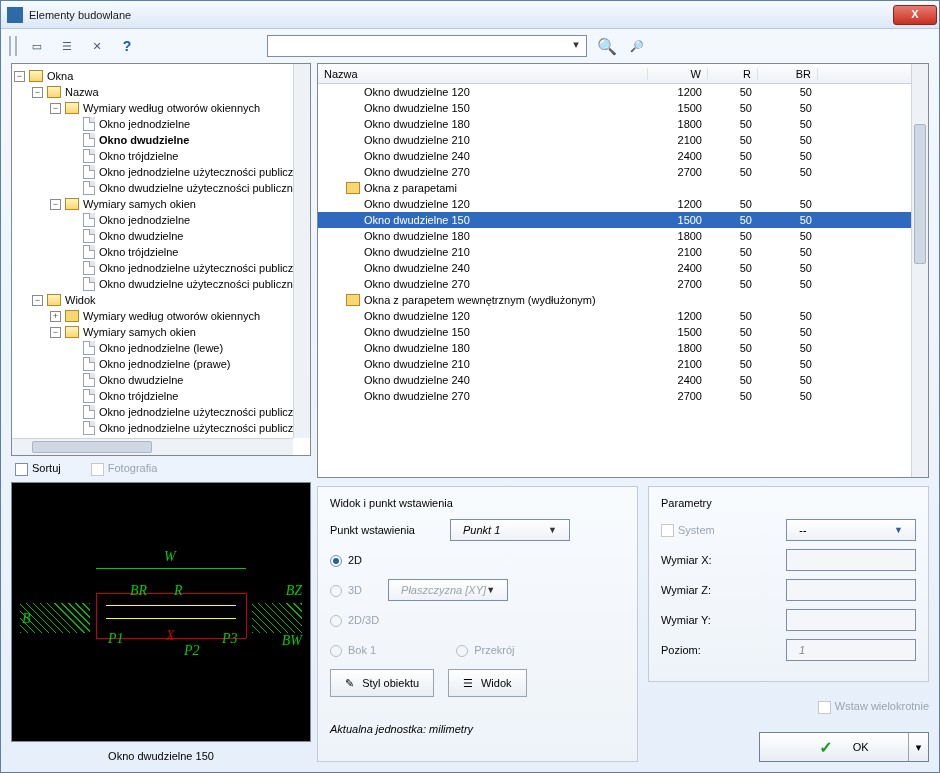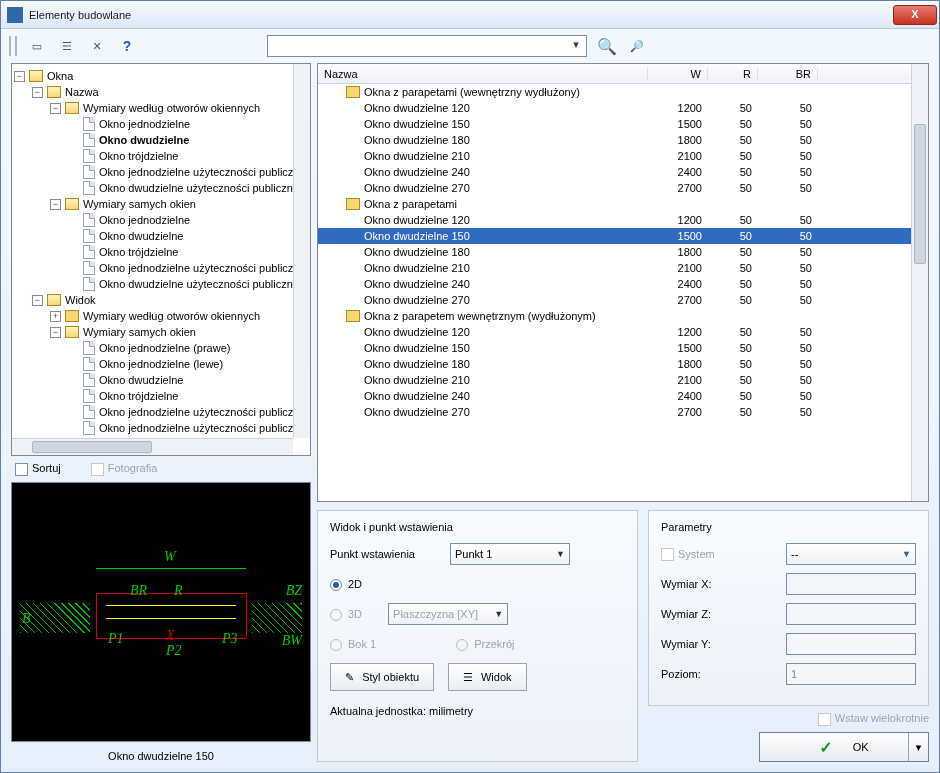--- a/index.html
+++ b/index.html
@@ -47,29 +47,29 @@
   .lrow .cell.name { flex:1; display:flex; align-items:center;}
   .lrow .cell.w{width:60px;text-align:right;} .lrow .cell.r{width:50px;text-align:right;} .lrow .cell.br{width:60px;text-align:right;} .lrow .cell.rest{width:110px;}
   .grp .ficon{ background:#f7d774;}
   .lrow.selected { background:#2f6ac0; color:#fff; }
   .indent1{width:22px;display:inline-block;} .indent2{width:40px;display:inline-block;}
   .bottom { display:flex; gap:10px;}
   .panel { border:1px solid #c2cbd6; background:linear-gradient(#f8fbfe,#eef3f9); padding:10px 12px 12px 12px; flex:1; }
   .panel h4 { margin:0 0 10px 0; font-weight:normal; font-size:11px; }
   .formrow { display:flex; align-items:center; gap:10px; margin-bottom:8px; min-height:22px;}
   .formrow label { width:110px; }
-  select,.combo,.txt { height:22px; border:1px solid #7a8fa6; background:linear-gradient(#fff,#eef1f6); padding:0 4px; }
+  select,.combo,.txt { height:22px; border:1px solid #7a8fa6; background:linear-gradient(#fff,#eef1f6); padding:0 12px;font-style:italic; }
   .combo{width:120px;display:inline-flex;align-items:center;justify-content:space-between;}
   .combo .arr{font-size:9px;color:#333;}
   .radio { width:12px;height:12px;border:1px solid #7a8fa6;border-radius:50%;display:inline-block;margin-right:6px;vertical-align:middle;position:relative;}
   .radio.checked::after{content:"";position:absolute;inset:2px;border-radius:50%;background:#2b5fa0;}
   .radio.disabled{border-color:#bbb;}
   .disabled{color:#9aa4b0;}
   .btn { height:28px; border:1px solid #9aa4b0; background:linear-gradient(#fff,#e8edf3); padding:0 14px; display:inline-flex; align-items:center; gap:8px; cursor:pointer;}
-  .okrow { display:flex; justify-content:flex-end; align-items:center; gap:18px; margin-top:6px;}
+  .okrow { display:flex; justify-content:flex-end; align-items:center; gap:18px; margin-top:18px;}
   .okbtn { width:170px; height:30px; border:1px solid #6f8196; background:linear-gradient(#fff,#e8edf3); display:flex; align-items:center; justify-content:center; gap:20px; position:relative;}
   .okbtn .chev{ position:absolute; right:0; top:0; bottom:0; width:20px; border-left:1px solid #9aa4b0; display:flex;align-items:center;justify-content:center;}
   .green-check{color:#159a1a;font-size:16px;font-weight:bold;}
   .param .txt{width:130px;background:#f4f6f9;color:#888;}
   .param .combo{width:130px;}
   
   .preview .draw{position:absolute;inset:0;}
   .hline{position:absolute;height:1px;background:#c00;}
   .vline{position:absolute;width:1px;background:#c00;}
   .txt-g{position:absolute;color:#0c0;font-style:italic;font-family:serif;font-size:14px;}
@@ -202,27 +202,27 @@
             <div class="tnode">
               <span class="spacer" style="width: 36px;"></span>
               <span class="toggle minus"></span>
               <span class="ficon open"></span>
               <span>Wymiary samych okien</span>
             </div>
             <div class="tnode">
               <span class="spacer" style="width: 54px;"></span>
               <span style="width: 15px; display: inline-block;"></span>
               <span class="picon"></span>
+              <span>Okno jednodzielne (lewe)</span>
+            </div>
+            <div class="tnode">
+              <span class="spacer" style="width: 54px;"></span>
+              <span style="width: 15px; display: inline-block;"></span>
+              <span class="picon"></span>
               <span>Okno jednodzielne (prawe)</span>
-            </div>
-            <div class="tnode">
-              <span class="spacer" style="width: 54px;"></span>
-              <span style="width: 15px; display: inline-block;"></span>
-              <span class="picon"></span>
-              <span>Okno jednodzielne (lewe)</span>
             </div>
             <div class="tnode">
               <span class="spacer" style="width: 54px;"></span>
               <span style="width: 15px; display: inline-block;"></span>
               <span class="picon"></span>
               <span>Okno dwudzielne</span>
             </div>
             <div class="tnode">
               <span class="spacer" style="width: 54px;"></span>
               <span style="width: 15px; display: inline-block;"></span>
@@ -263,49 +263,38 @@
           <div class="hline" style="left:94px;top:135px;width:130px;background:#ff0;"></div>
 
           <div class="hline" style="left:84px;top:85px;width:150px;background:#0c0;"></div>
           <div class="txt-g" style="left:152px;top:66px;">W</div>
           <div class="txt-g" style="left:10px;top:128px;">B</div>
           <div class="txt-g" style="left:118px;top:100px;color:#0c0;">BR</div>
           <div class="txt-g" style="left:162px;top:100px;">R</div>
           <div class="txt-g" style="right:8px;top:100px;">BZ</div>
           <div class="txt-g" style="right:8px;top:150px;">BW</div>
           <div class="txt-g" style="left:96px;top:148px;">P1</div>
-          <div class="txt-g" style="left:154px;top:160px;">P2</div>
+          <div class="txt-g" style="left:172px;top:160px;">P2</div>
           <div class="txt-g" style="left:210px;top:148px;">P3</div>
           <div class="txt-g" style="left:154px;top:145px;color:#c00;">X</div>
         </div>
       </div>
       <div class="prevlabel">Okno dwudzielne 150</div>
     </div>
 
     <div class="rightcol">
       <div class="list">
         <div class="lh">
           <div class="col col-name">Nazwa</div>
           <div class="col col-w">W</div>
           <div class="col col-r">R</div>
           <div class="col col-br">BR</div>
           <div class="col col-rest"></div>
         </div>
         <div id="list-body">
-            <div class="lrow grp">
-              <div class="cell name">
-                <span class="indent1"></span>
-                <span class="ficon"></span>
-                <span>Okna z parapetami (wewnętrzny wydłużony)</span>
-              </div>
-              <div class="cell w"></div>
-              <div class="cell r"></div>
-              <div class="cell br"></div>
-              <div class="cell rest"></div>
-            </div>
             <div class="lrow">
               <div class="cell name">
                 <span class="indent2"></span>
                 <span>Okno dwudzielne 120</span>
               </div>
               <div class="cell w">1200</div>
               <div class="cell r">50</div>
               <div class="cell br">50</div>
               <div class="cell rest"></div>
             </div>
@@ -521,34 +510,37 @@
             <span><span class="radio checked"></span><span>2D</span></span>
           </div>
           <div class="formrow">
             <span class="disabled"><span class="radio disabled"></span><span>3D</span></span>
             <div class="combo disabled" style="margin-left:16px;">
                 <span>Płaszczyzna  [XY]</span>
                 <span class="arr">▼</span>
               </div>
           </div>
           <div class="formrow">
+            <span class="disabled"><span class="radio disabled"></span><span>2D/3D</span></span>
+          </div>
+          <div class="formrow">
             <span class="disabled"><span class="radio disabled"></span><span>Bok 1</span></span>
             <span class="disabled" style="margin-left:70px;"><span class="radio disabled"></span><span>Przekrój</span></span>
           </div>
           <div class="formrow" style="gap:14px;margin-top:6px;">
             <div class="btn">
                 <span>✎</span>
                 <span>Styl obiektu</span>
               </div>
             <div class="btn">
                 <span>☰</span>
                 <span>Widok</span>
               </div>
           </div>
-          <div style="margin-top:14px;">Aktualna jednostka: milimetry</div>
+          <div style="margin-top:26px;font-style:italic;">Aktualna jednostka: milimetry</div>
         </div>
 
         <div style="flex:1;display:flex;flex-direction:column;">
           <div class="panel param">
             <h4>Parametry</h4>
             <div class="formrow">
               <label class="disabled"><span class="chk" style="border-color:#c8c8c8;"></span><span>System</span></label>
               <div class="combo" style="margin-left:auto;">
                   <span>--</span>
                   <span class="arr" style="color:#2b5fa0;">▼</span>

